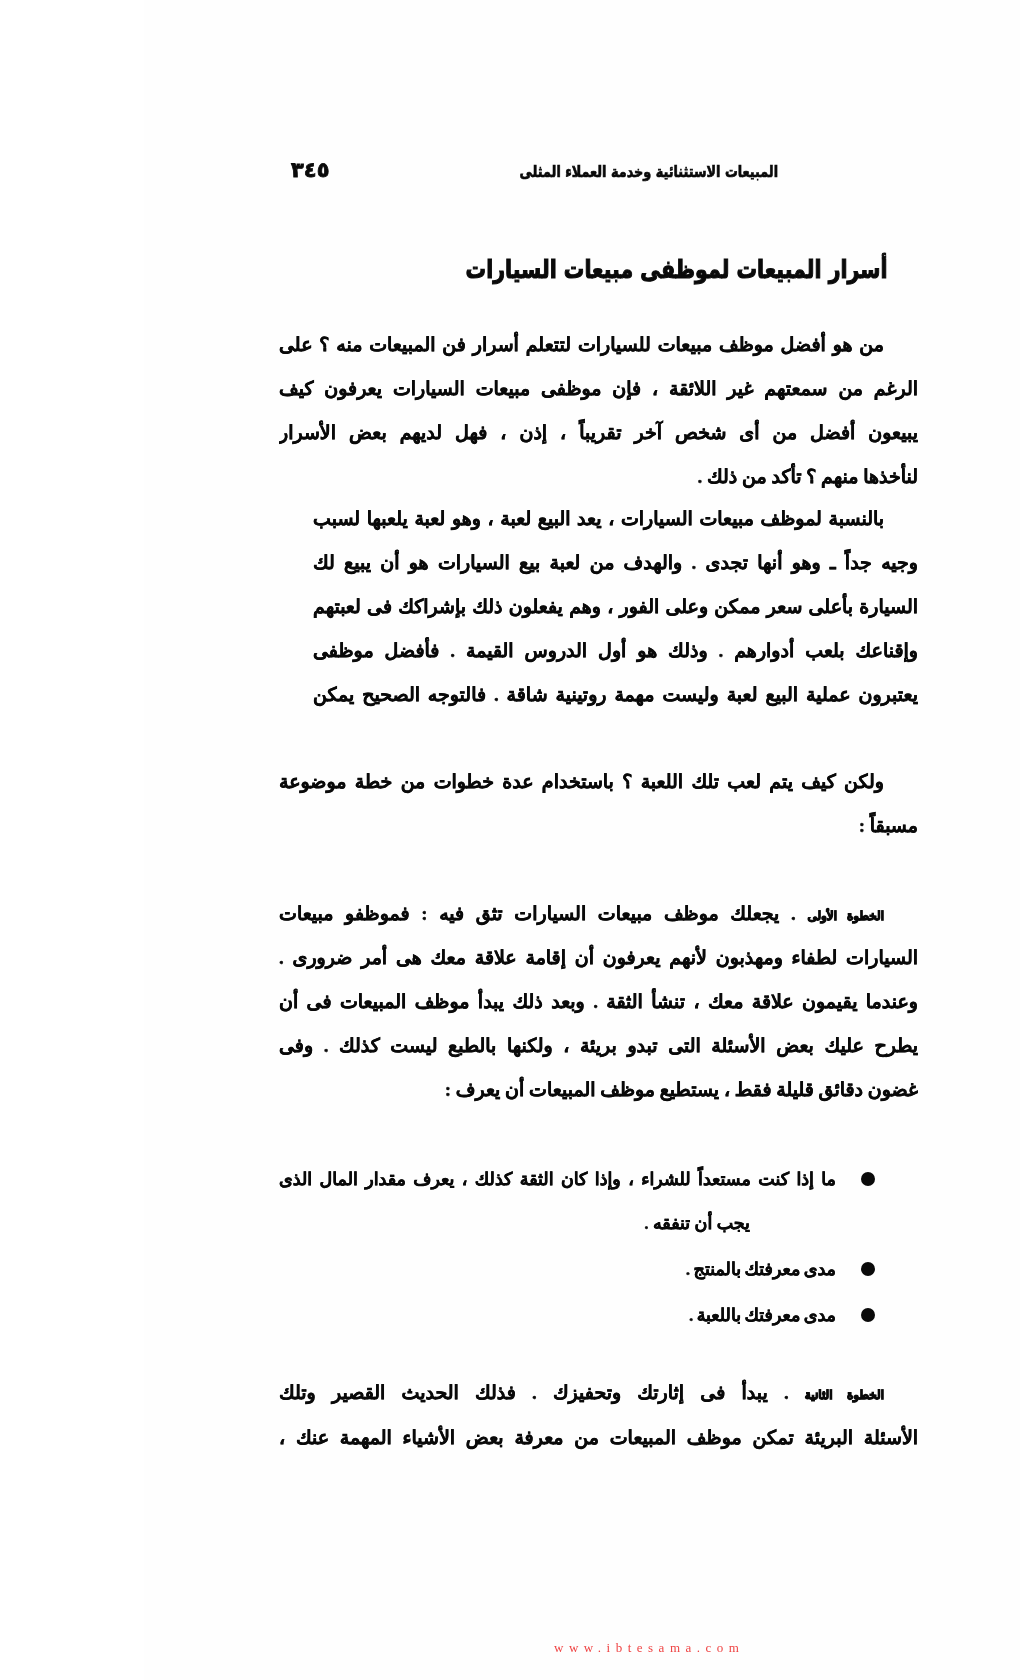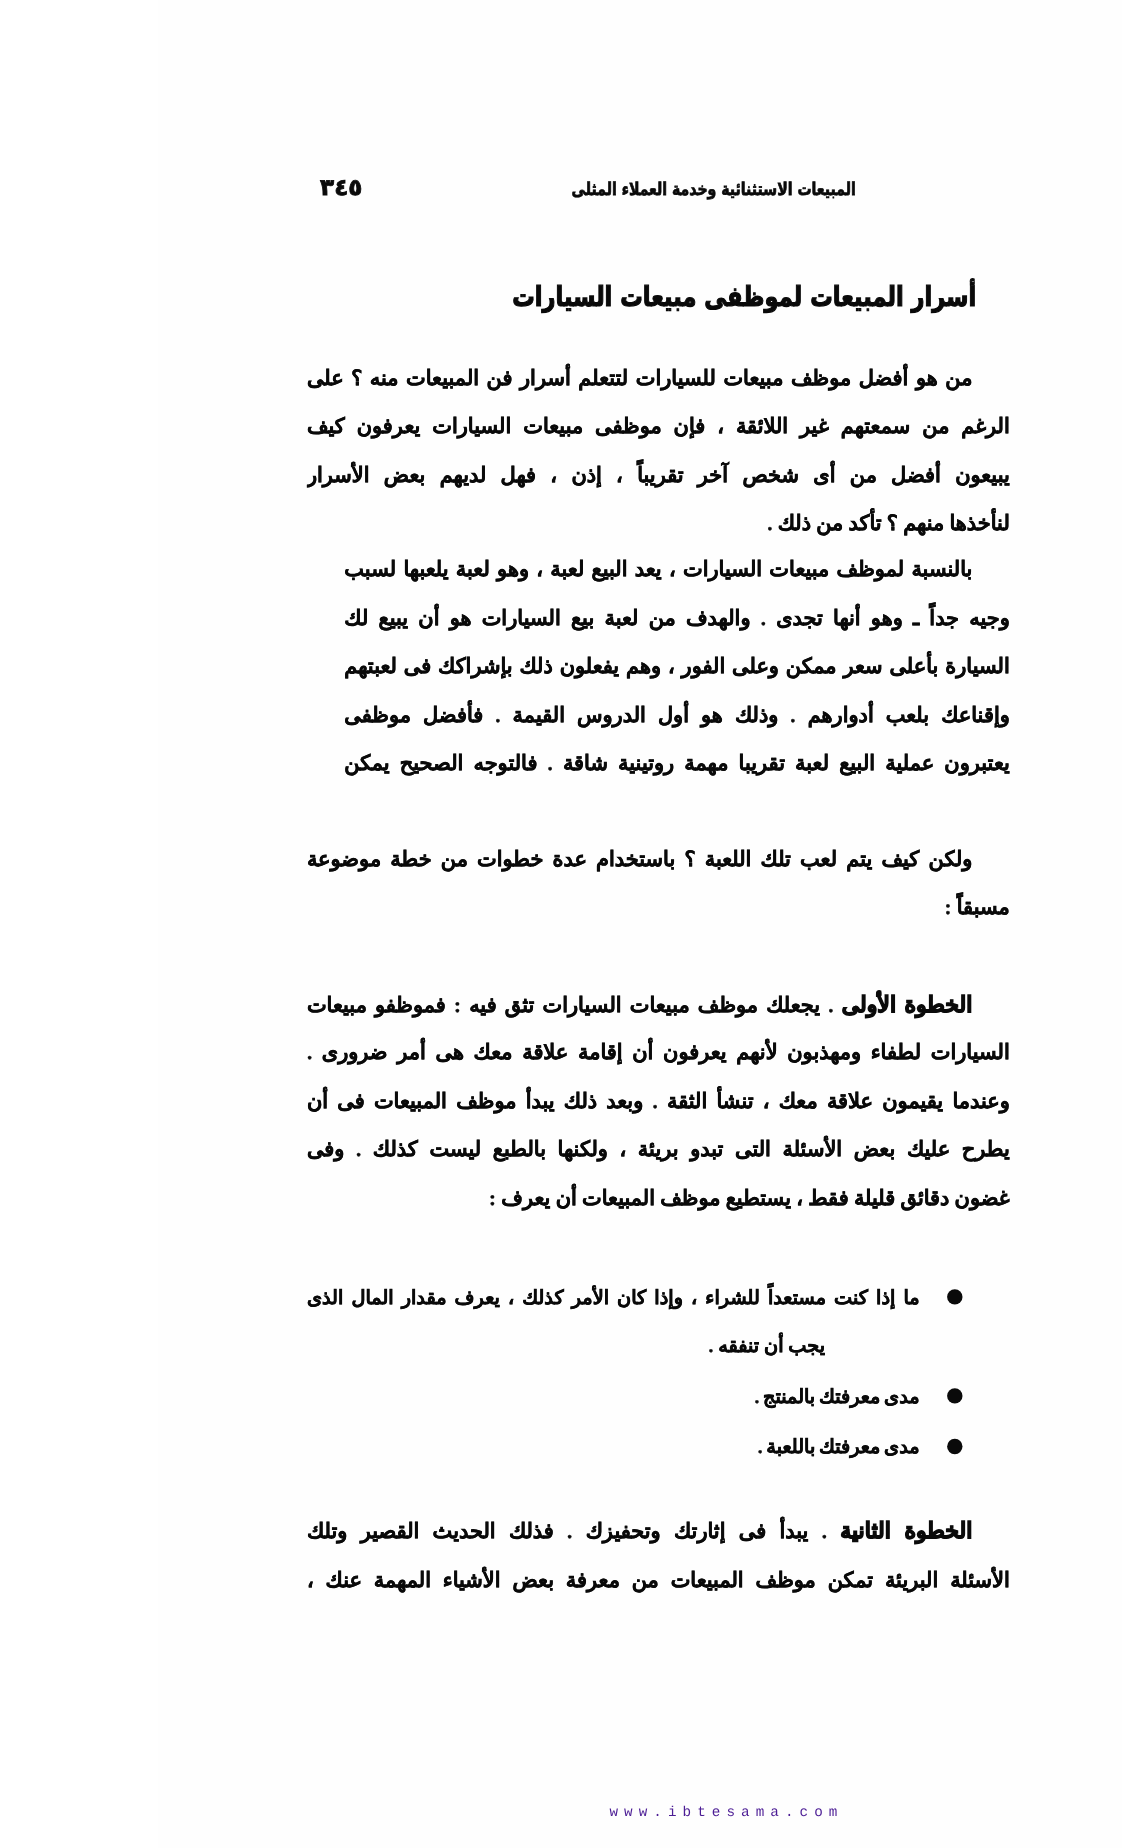--- a/index.html
+++ b/index.html
@@ -36,39 +36,39 @@
   .column{position:absolute;left:135px;right:102px;top:0;height:100%;}
   .block{position:absolute;left:0;right:0;}
   .line{
     height:44px;line-height:44px;font-size:19px;font-weight:bold;
     -webkit-text-stroke:0.35px #0a0a0a;
     overflow:hidden;direction:rtl;font-family:Liberation Serif, serif;
   }
   .j{text-align:justify;text-align-last:justify;}
   .r{text-align:right;}
   .indent{padding-right:34px;}
-  .lead{-webkit-text-stroke:1.1px #0a0a0a;font-size:20px;}
+  .lead{-webkit-text-stroke:1.1px #0a0a0a;font-size:12px;}
   
   .p1{top:323px;} .p2{top:497px;margin-left:34px;} .p3{top:760px;}
   .step1{top:892px;} .bullets{top:1157px;} .step2{top:1370px;}
   .step2 .line{height:45px;line-height:45px;}
   
   .bullet-item{position:relative;}
   .bullet-item + .bullet-item{margin-top:2px;}
   .dot{
     position:absolute;right:43px;top:15px;width:14px;height:14px;
     background:#0a0a0a;border-radius:50%;
   }
   .bl{padding-right:82px;font-size:17.5px;word-spacing:-1px;}
   .bl-cont{padding-right:168px;font-size:17.5px;}
   
   .watermark{
     position:absolute;left:410px;top:1640px;
-    font-family:Liberation Mono, monospace;
-    font-size:13px;letter-spacing:5.5px;color:#4c1d95;
+    font-family:Liberation Serif, serif;
+    font-size:13px;letter-spacing:5.5px;color:#ef4444;
     direction:ltr;white-space:nowrap;
   }
 </style>
 </head>
 <body>
 
 <div class="page">
 
   <div class="page-number">٣٤٥</div>
   <div class="running-header">المبيعات الاستثنائية وخدمة العملاء المثلى</div>
@@ -82,40 +82,40 @@
       <div class="line j">الرغم من سمعتهم غير اللائقة ، فإن موظفى مبيعات السيارات يعرفون كيف</div>
       <div class="line j">يبيعون أفضل من أى شخص آخر تقريباً ، إذن ، فهل لديهم بعض الأسرار</div>
       <div class="line r">لنأخذها منهم ؟ تأكد من ذلك .</div>
     </div>
 
     <div class="block p2">
       <div class="line j indent">بالنسبة لموظف مبيعات السيارات ، يعد البيع لعبة ، وهو لعبة يلعبها لسبب</div>
       <div class="line j">وجيه جداً ـ وهو أنها تجدى . والهدف من لعبة بيع السيارات هو أن يبيع لك</div>
       <div class="line j">السيارة بأعلى سعر ممكن وعلى الفور ، وهم يفعلون ذلك بإشراكك فى لعبتهم</div>
       <div class="line j">وإقناعك بلعب أدوارهم . وذلك هو أول الدروس القيمة . فأفضل موظفى المبيعات</div>
-      <div class="line j">يعتبرون عملية البيع لعبة تقريبا مهمة روتينية شاقة . فالتوجه الصحيح يمكن</div>
+      <div class="line j">يعتبرون عملية البيع لعبة وليست مهمة روتينية شاقة . فالتوجه الصحيح يمكن</div>
     </div>
 
     <div class="block p3">
       <div class="line j indent">ولكن كيف يتم لعب تلك اللعبة ؟ باستخدام عدة خطوات من خطة موضوعة</div>
       <div class="line r">مسبقاً :</div>
     </div>
 
     <div class="block step1">
       <div class="line j indent"><span class="lead">الخطوة الأولى</span><span> . يجعلك موظف مبيعات السيارات تثق فيه : فموظفو مبيعات</span></div>
       <div class="line j">السيارات لطفاء ومهذبون لأنهم يعرفون أن إقامة علاقة معك هى أمر ضرورى .</div>
       <div class="line j">وعندما يقيمون علاقة معك ، تنشأ الثقة . وبعد ذلك يبدأ موظف المبيعات فى أن</div>
       <div class="line j">يطرح عليك بعض الأسئلة التى تبدو بريئة ، ولكنها بالطبع ليست كذلك . وفى</div>
       <div class="line r">غضون دقائق قليلة فقط ، يستطيع موظف المبيعات أن يعرف :</div>
     </div>
 
     <div class="block bullets">
       <div class="bullet-item">
         <span class="dot"></span>
-        <div class="line j bl">ما إذا كنت مستعداً للشراء ، وإذا كان الأمر كذلك ، يعرف مقدار المال الذى</div>
+        <div class="line j bl">ما إذا كنت مستعداً للشراء ، وإذا كان الثقة كذلك ، يعرف مقدار المال الذى</div>
         <div class="line r bl-cont">يجب أن تنفقه .</div>
       </div>
       <div class="bullet-item">
         <span class="dot"></span>
         <div class="line r bl">مدى معرفتك بالمنتج .</div>
       </div>
       <div class="bullet-item">
         <span class="dot"></span>
         <div class="line r bl">مدى معرفتك باللعبة .</div>
       </div>

